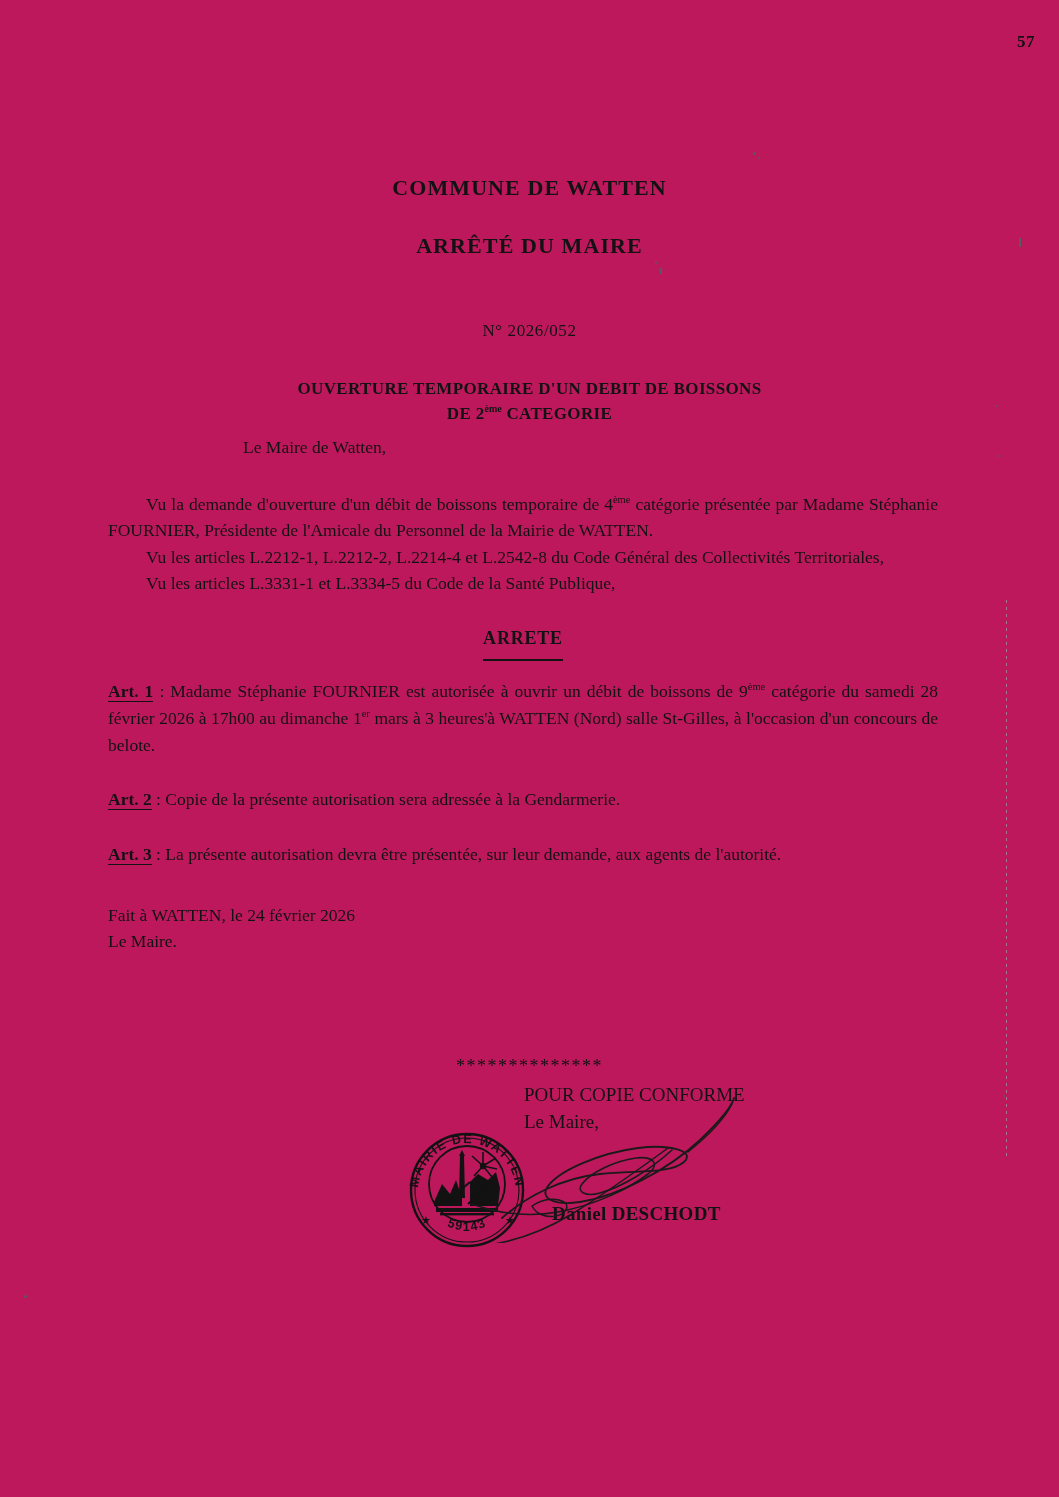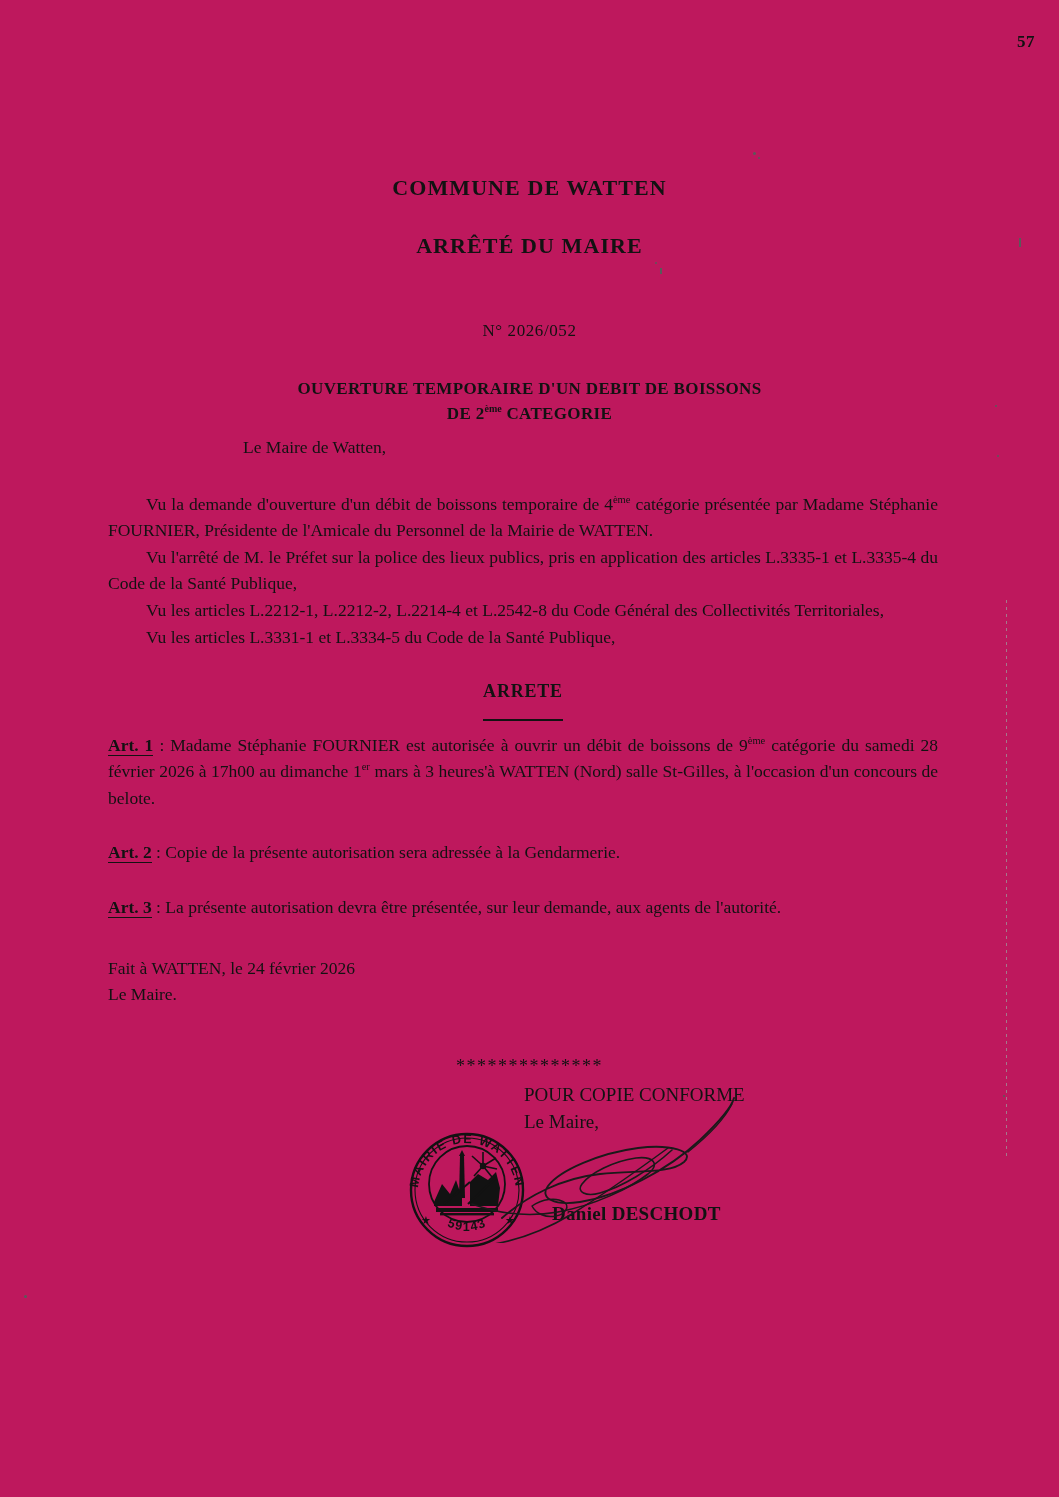--- a/index.html
+++ b/index.html
@@ -92,21 +92,21 @@
   .arrete-head {
     text-align: center;
     font-weight: bold;
     font-size: 18px;
     letter-spacing: 0.8px;
     margin-top: 28px;
     margin-bottom: 26px;
   }
   .arrete-head span {
     border-bottom: 2px solid #121212;
-    padding-bottom: 18px;
+    padding-bottom: 11px;
   }
 
   .article {
     text-align: justify;
     margin: 0 0 28px 0;
   }
   .article .art-label {
     font-weight: bold;
     border-bottom: 1.6px solid #121212;
   }
@@ -204,21 +204,20 @@
       <div><span>DE 2</span><sup>ème</sup><span> CATEGORIE</span></div>
     </div>
   </div>
 
   <div class="body-text">
 
     <div class="lead-line">Le Maire  de Watten,</div>
 
     <p class="vu-para"><span>Vu la demande d'ouverture d'un débit de boissons temporaire de 4</span><sup>ème</sup><span> catégorie présentée par Madame Stéphanie FOURNIER, Présidente de l'Amicale du Personnel de la Mairie de WATTEN.</span></p>
 
-    <p class="vu-para">Vu l'arrêté de M. le Préfet sur la police des lieux publics, pris en application des articles L.3335-1 et L.3335-4 du Code de la Santé Publique,</p>
 
     <p class="vu-para">Vu les articles L.2212-1, L.2212-2, L.2214-4 et L.2542-8 du Code Général des Collectivités Territoriales,</p>
 
     <p class="vu-para">Vu les articles L.3331-1 et L.3334-5 du Code de la Santé Publique,</p>
 
     <div class="arrete-head"><span>ARRETE</span></div>
 
     <p class="article"><span class="art-label">Art. 1</span><span> : Madame Stéphanie FOURNIER  est autorisée à ouvrir un débit de boissons de 9</span><sup>ème</sup><span> catégorie du samedi 28 février 2026 à 17h00 au dimanche 1</span><sup>er</sup><span> mars à 3 heures'à WATTEN (Nord) salle St-Gilles, à l'occasion d'un concours de belote.</span></p>
 
     <p class="article"><span class="art-label">Art. 2</span><span> : Copie de la présente autorisation sera adressée à la Gendarmerie.</span></p>

